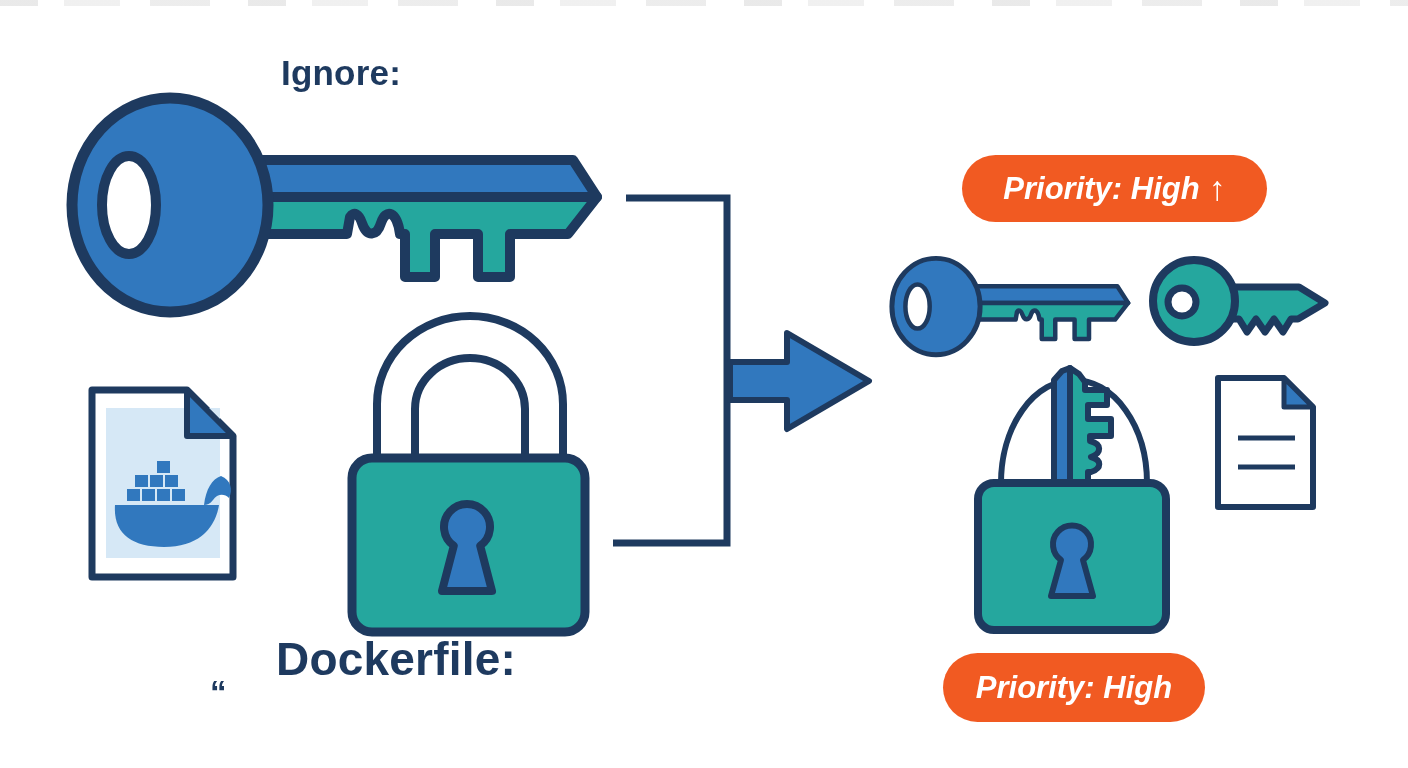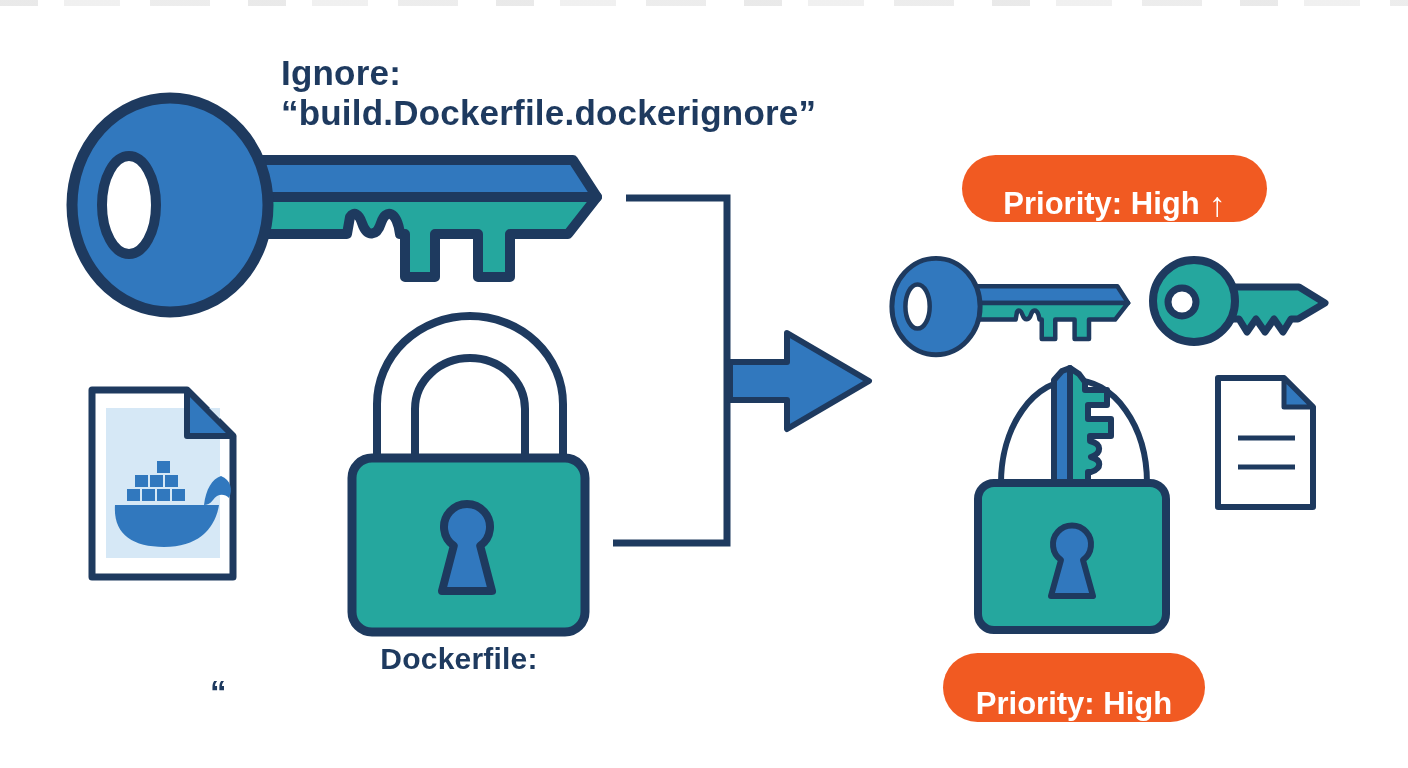--- a/index.html
+++ b/index.html
@@ -10,26 +10,26 @@
   html,body{width:1408px;height:768px;overflow:hidden;background:#fff;}
   body{font-family:"Liberation Sans","DejaVu Sans",sans-serif;position:relative;}
   .stage{position:absolute;left:0;top:0;width:1408px;height:764px;background:#fff;padding-left:20px;}
   .art{position:absolute;left:0;top:0;width:1408px;height:768px;}
   .top-artifacts{
     position:absolute;left:0;top:0;width:1408px;height:6px;opacity:.45;
     background:repeating-linear-gradient(90deg,#cfcfcf 0 38px,transparent 38px 64px,#dedede 64px 120px,transparent 120px 150px,#d6d6d6 150px 210px,transparent 210px 248px);
   }
   .txt{position:absolute;color:var(--navy);font-weight:700;letter-spacing:.2px;}
   .label-ignore{left:281px;top:53px;font-size:35px;line-height:40px;white-space:nowrap;}
-  .label-dockerfile{left:259px;top:639px;width:400px;font-size:30px;line-height:40px;text-align:center;white-space:nowrap;}
+  .label-dockerfile{left:276px;top:639px;width:400px;font-size:46px;line-height:40px;white-space:nowrap;}
   .stray-quote{left:210px;top:674px;font-size:33px;}
   .badge{
     position:absolute;background:var(--orange);color:#fff;font-weight:700;
-    display:flex;align-items:flex-end;justify-content:center;gap:9px;
-    border-radius:40px;white-space:nowrap;
+    display:flex;align-items:center;justify-content:center;gap:9px;
+    border-radius:40px;white-space:nowrap;font-style:italic;
   }
   .badge-top{left:962px;top:155px;width:305px;height:67px;font-size:31px;}
   .badge-bottom{left:943px;top:653px;width:262px;height:69px;font-size:31px;}
   .badge .arrow{font-size:34px;line-height:1;transform:translateY(-1px);}
 </style>
 </head>
 <body>
 
 <div class="stage">
 
@@ -102,21 +102,20 @@
     <g>
       <path d="M1218,378 L1284,378 L1313,407 L1313,507 L1218,507 Z" fill="var(--white)" stroke="var(--navy)" stroke-width="6" stroke-linejoin="round"></path>
       <path d="M1284,378 L1313,407 L1284,407 Z" fill="var(--blue)" stroke="var(--navy)" stroke-width="5" stroke-linejoin="round"></path>
       <line x1="1238" y1="438" x2="1295" y2="438" stroke="var(--navy)" stroke-width="5"></line>
       <line x1="1238" y1="467" x2="1295" y2="467" stroke="var(--navy)" stroke-width="5"></line>
     </g>
   </svg>
 
   <div class="txt label-ignore">
     <div>Ignore:</div>
-    <div>“build.Dockerfile.dockerignore”</div>
   </div>
 
   <div class="txt label-dockerfile">
     <div>Dockerfile:</div>
   </div>
 
   <div class="txt stray-quote">“</div>
 
   <div class="badge badge-top">
     <span>Priority: High</span>

